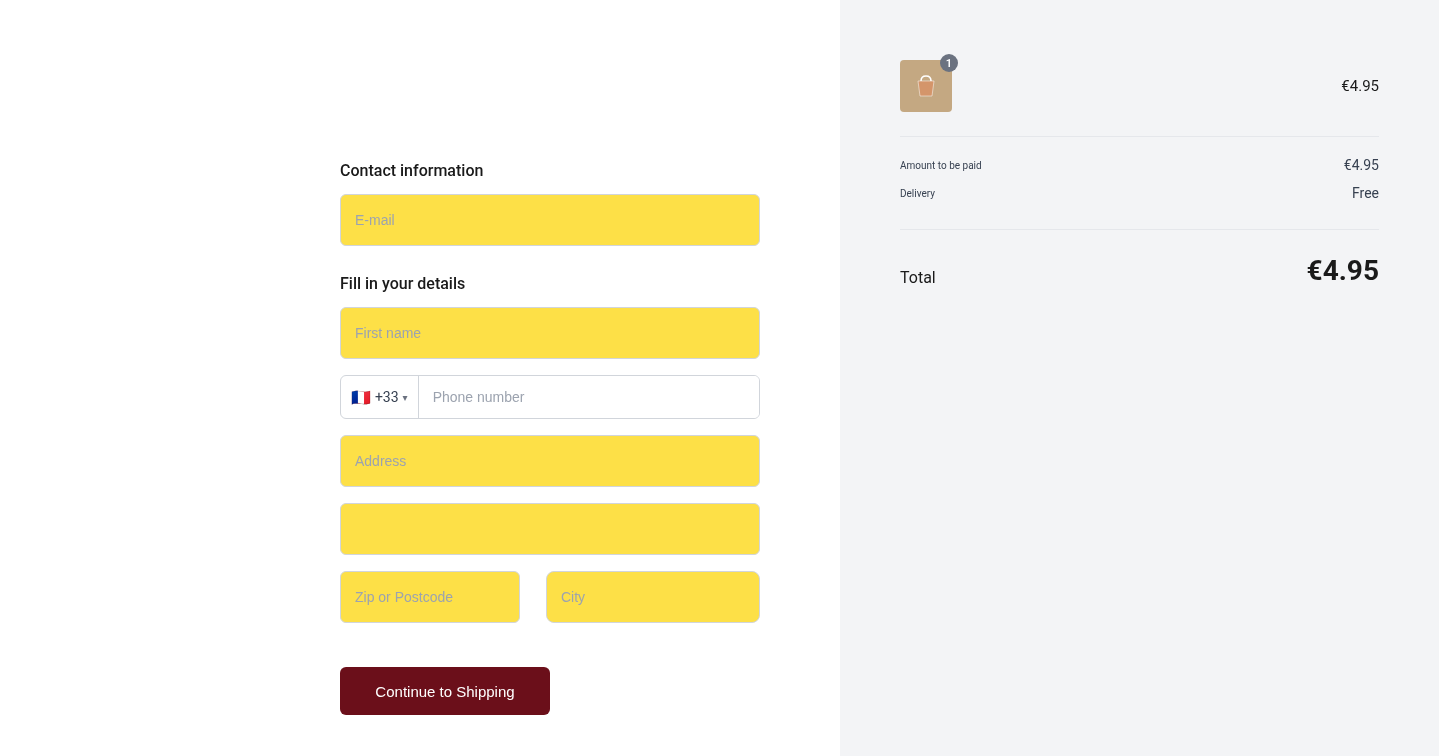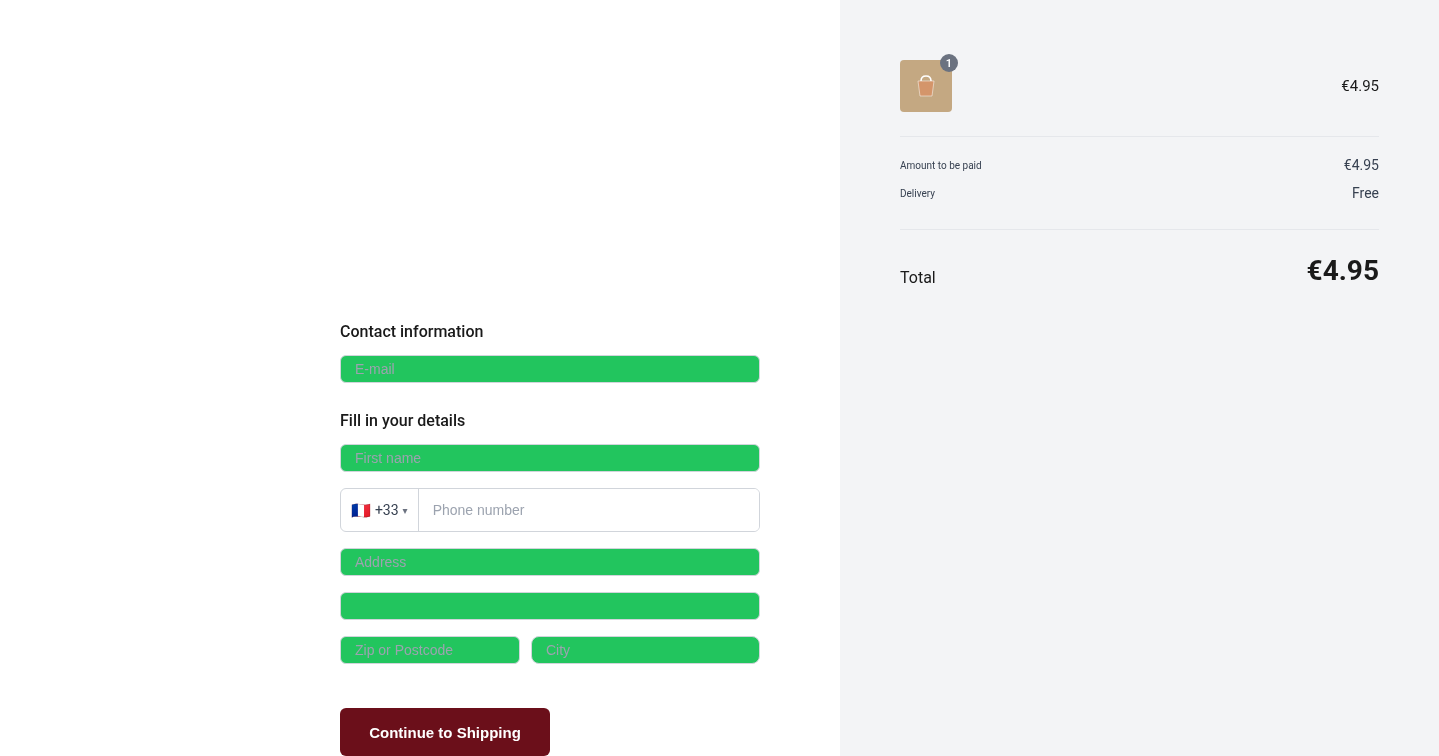--- a/index.html
+++ b/index.html
@@ -13,21 +13,21 @@
       display: flex;
       height: 756px;
       width: 1439px;
       overflow: hidden;
     }
 
     .left-panel {
       flex: 0 0 840px;
       background: #ffffff;
       display: flex;
-      align-items: flex-end;
+      align-items: center;
       justify-content: flex-end;
       padding: 120px 80px 0 0;
     }
 
     .form-container {
       width: 420px;
     }
 
     .section-title {
       font-size: 16px;
@@ -35,27 +35,27 @@
       color: #1a1a1a;
       margin-bottom: 14px;
     }
 
     .form-group {
       margin-bottom: 16px;
     }
 
     .form-input {
       width: 100%;
-      height: 28px;
+      height: 52px;
       border: 1px solid #d1d5db;
       border-radius: 6px;
       padding: 0 14px;
       font-size: 14px;
       color: #374151;
-      background: #22c55e;
+      background: #fde047;
       outline: none;
     }
 
     .form-input::placeholder {
       color: #9ca3af;
     }
 
     .details-section {
       margin-top: 28px;
     }
@@ -101,41 +101,41 @@
       color: #374151;
       height: 100%;
     }
 
     .phone-input::placeholder {
       color: #9ca3af;
     }
 
     .zip-city-row {
       display: flex;
-      gap: 11px;
+      gap: 26px;
     }
 
     .zip-city-row .form-input:first-child {
       flex: 0 0 180px;
     }
 
     .zip-city-row .form-input:last-child {
       flex: 1;
       border-radius: 8px;
     }
 
     .continue-btn {
       width: 210px;
       height: 48px;
       background-color: #6b0f1a;
       color: #ffffff;
       border: none;
       border-radius: 6px;
       font-size: 15px;
-      font-weight: 700;
+      font-weight: 400;
       cursor: pointer;
       margin-top: 28px;
     }
 
     .right-panel {
       flex: 1;
       background: #f3f4f6;
       display: flex;
       flex-direction: column;
       padding: 60px 60px 0 60px;

